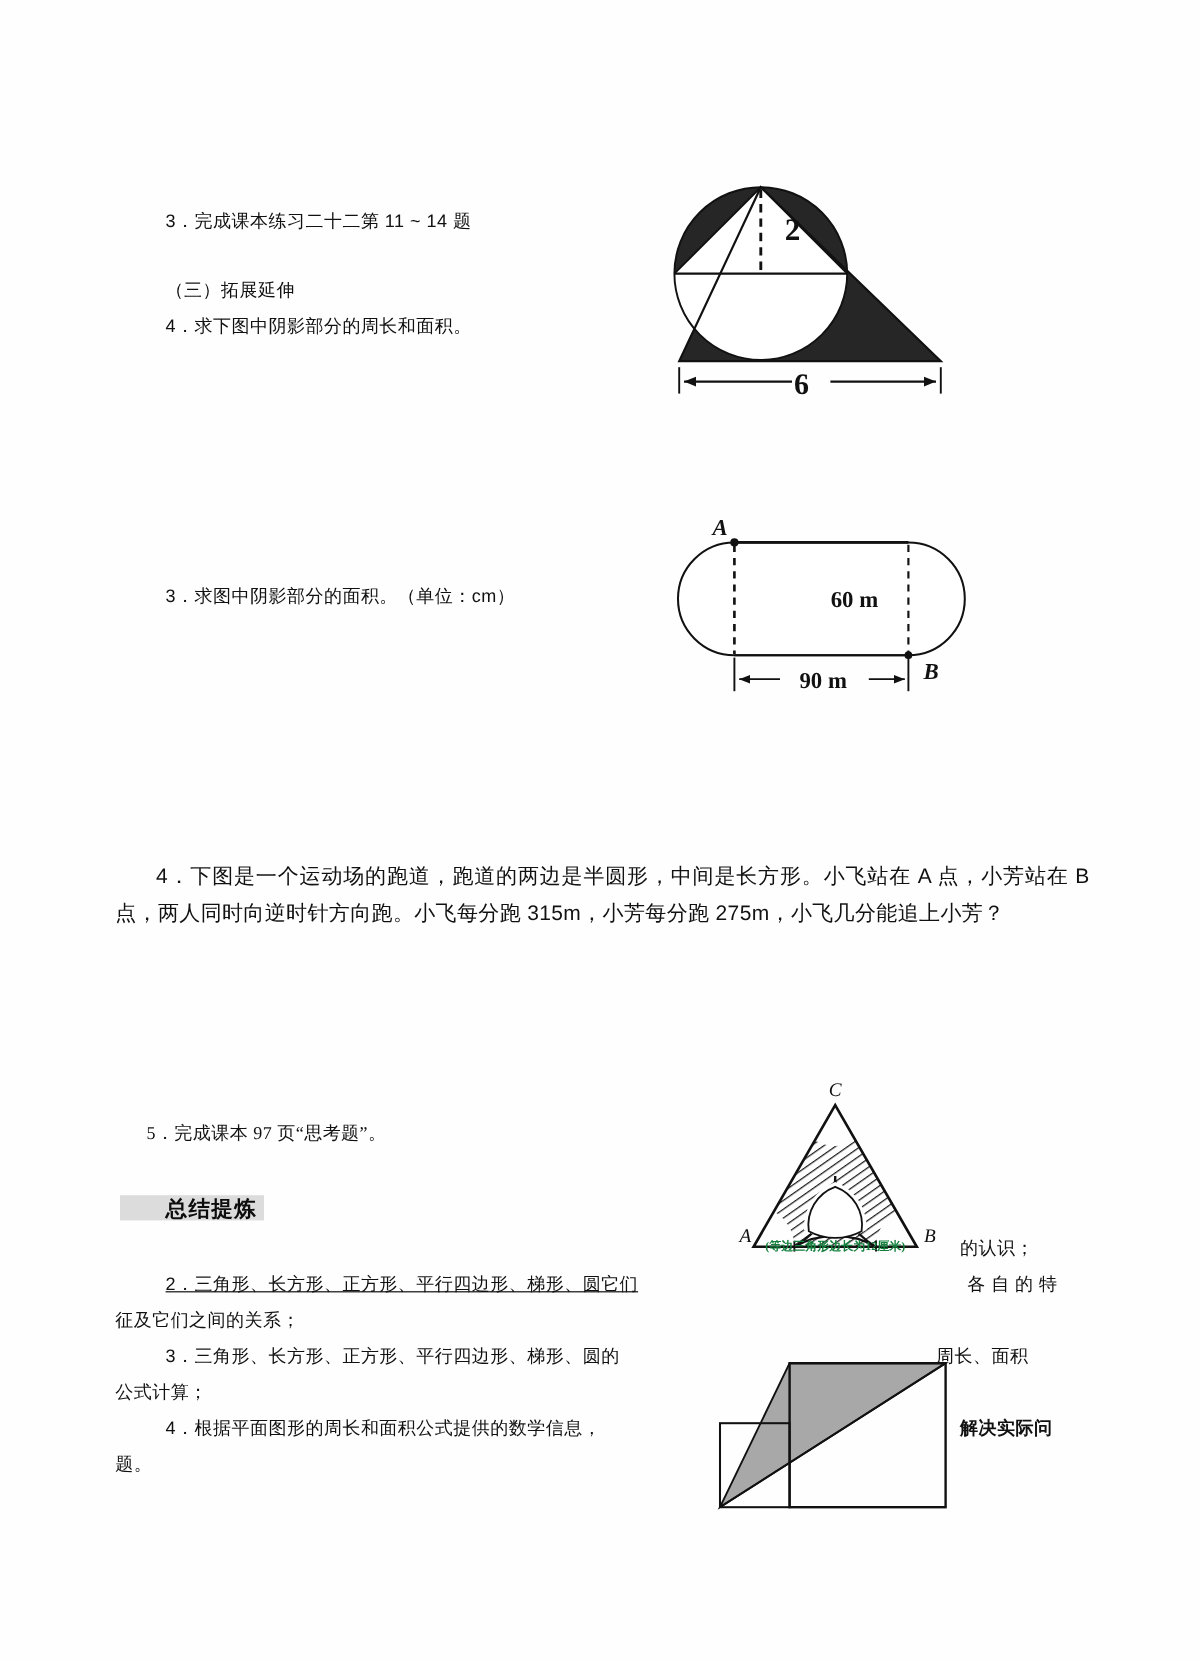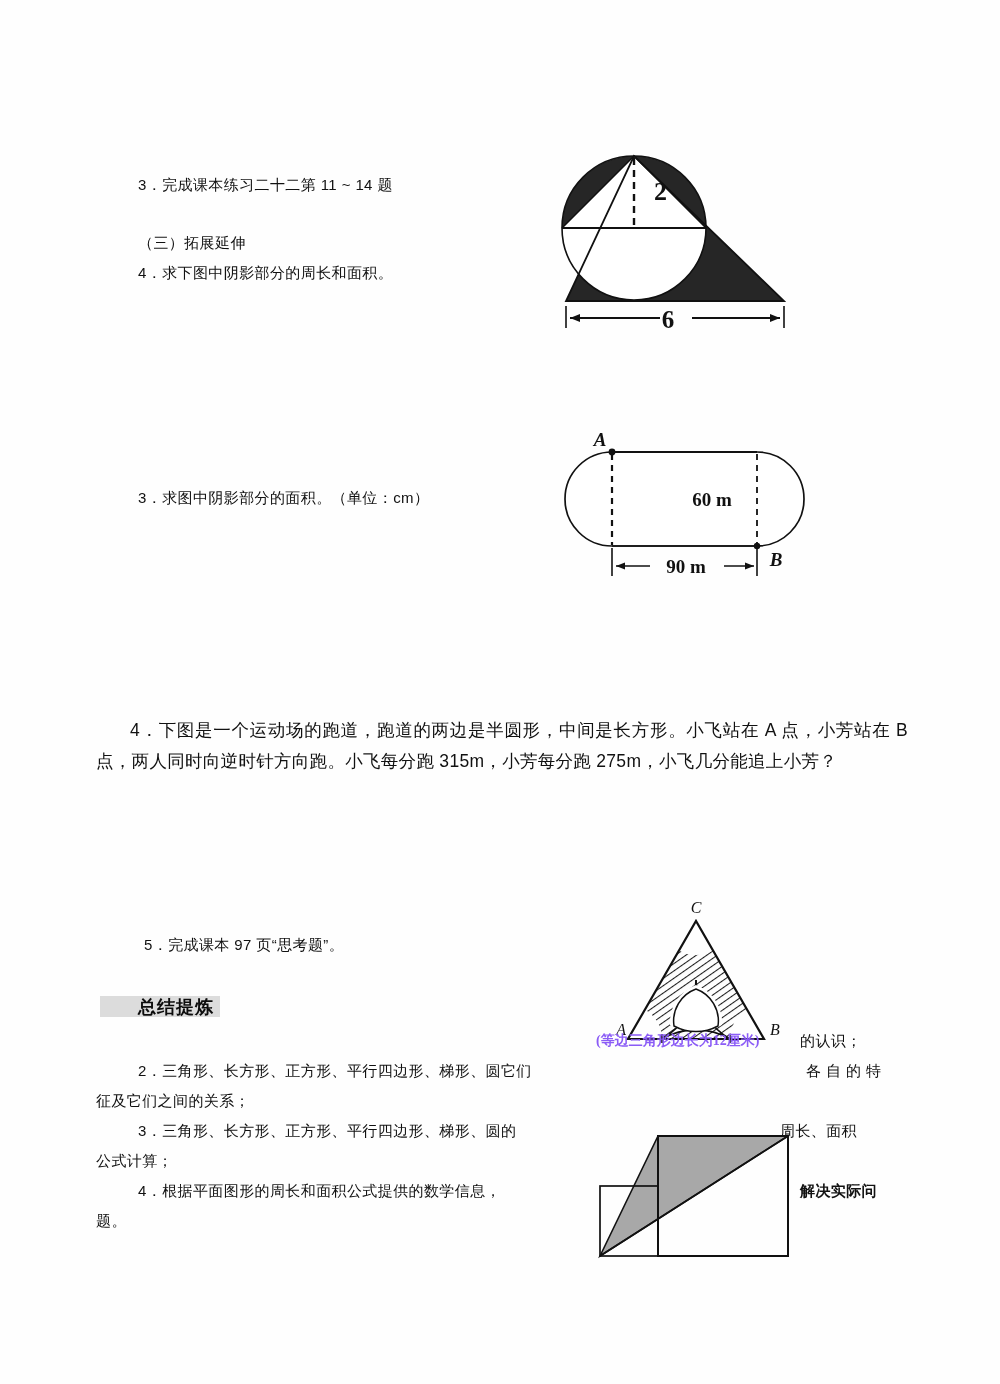--- a/index.html
+++ b/index.html
@@ -71,24 +71,25 @@
 
   
   .fig2 { left: 572px; top: 432px; width: 250px; height: 150px; }
 
   
   .fig3 { left: 596px; top: 893px; width: 200px; height: 175px; }
   .fig3cap {
     position: absolute;
     left: 596px; top: 1032px;
     width: 200px;
+    text-align: center;
     font-family: "Liberation Serif", "DejaVu Serif", serif;
-    font-size: 14px;
+    font-size: 10px;
     font-weight: bold;
-    color: #8b5cf6;
+    color: #15803d;
     white-space: nowrap;
   }
 
   
   .fig4 { left: 592px; top: 1124px; width: 210px; height: 150px; }
 
   svg { display: block; overflow: visible; }
 </style>
 </head>
 <body>
@@ -99,30 +100,30 @@
 
   <div class="txt" style="left:138px; top:228px;">（三）拓展延伸</div>
 
   <div class="txt" style="left:138px; top:258px;">4．求下图中阴影部分的周长和面积。</div>
 
 
   <div class="txt" style="left:138px; top:483px;">3．求图中阴影部分的面积。（单位：cm）</div>
 
   <div class="para" style="left:96px; top:692px; width:812px; text-indent:34px;margin-top:23px;">4．下图是一个运动场的跑道，跑道的两边是半圆形，中间是长方形。小飞站在 A 点，小芳站在 B 点，两人同时向逆时针方向跑。小飞每分跑 315m，小芳每分跑 275m，小飞几分能追上小芳？</div>
 
-  <div class="txt" style="left:144px; top:930px;">5．完成课本 97 页“思考题”。</div>
+  <div class="txt" style="left:122px; top:930px;font-family:Liberation Serif, serif;">5．完成课本 97 页“思考题”。</div>
 
   <div class="sum-head" style="left:100px; top:996px; width:160px; height:22px;padding-left:32px;">
     <div class="band2"></div>
     <span class="label">总结提炼</span>
   </div>
 
   <div class="txt" style="left:800px; top:1026px;">的认识；</div>
 
-  <div class="txt" style="left:138px; top:1056px;">2．三角形、长方形、正方形、平行四边形、梯形、圆它们</div>
+  <div class="txt" style="left:138px; top:1056px;text-decoration:underline;">2．三角形、长方形、正方形、平行四边形、梯形、圆它们</div>
   <div class="txt" style="left:806px; top:1056px;">各 自 的 特</div>
   <div class="txt" style="left:96px; top:1086px;">征及它们之间的关系；</div>
 
   <div class="txt" style="left:138px; top:1116px;">3．三角形、长方形、正方形、平行四边形、梯形、圆的</div>
   <div class="txt" style="left:780px; top:1116px;">周长、面积</div>
   <div class="txt" style="left:96px; top:1146px;">公式计算；</div>
 
   <div class="txt" style="left:138px; top:1176px;">4．根据平面图形的周长和面积公式提供的数学信息，</div>
   <div class="txt" style="left:800px; top:1176px;font-weight:bold;">解决实际问</div>
   <div class="txt" style="left:96px; top:1206px;">题。</div>

